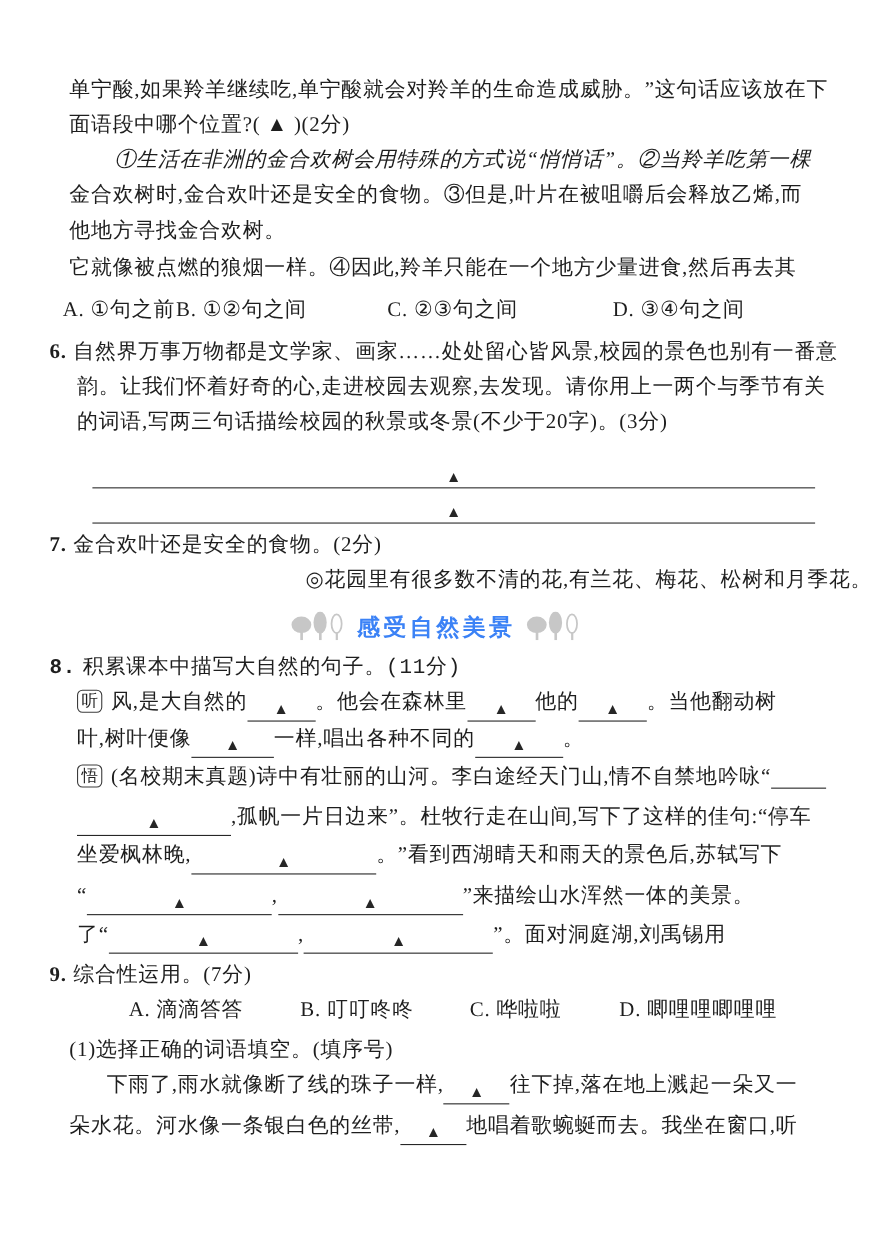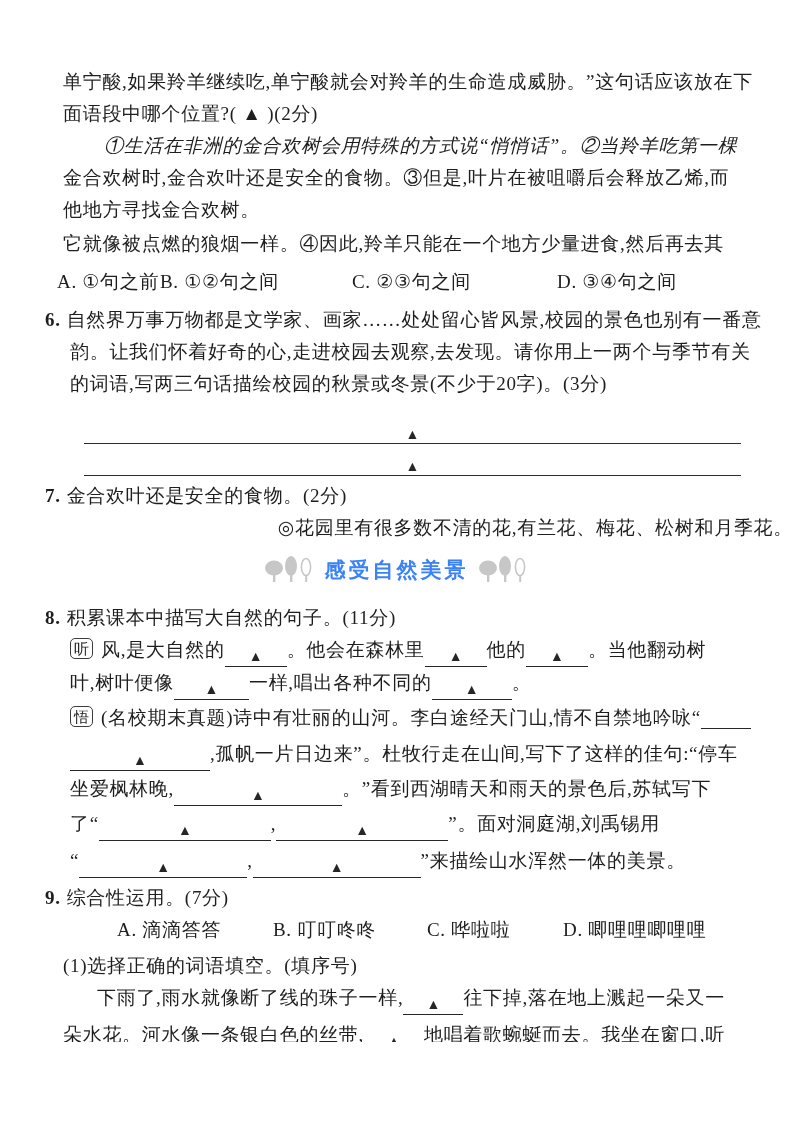--- a/index.html
+++ b/index.html
@@ -20,21 +20,21 @@
   .ml63 { margin-left: 63px; }
   .ml66 { margin-left: 70px; }
   .ml80 { margin-left: 104px; text-align: right; }
   .ml97 { margin-left: 97px; }
   .indent { margin-left: 104px; font-style: italic; }
   .item { margin-left: 45px; }
   .mt2 { margin-top: 2px; }
   .mt4 { margin-top: 4px; }
   .mt6 { margin-top: 6px; }
   .mt12 { margin-top: 12px; }
-  .mt14 { margin-top: 14px; }
+  .mt14 { margin-top: 3px; font-family: Liberation Mono, monospace; }
   .qnum { font-weight: bold; margin-right: 6px; }
   .opt-row { position: relative; height: 32px; line-height: 32px; white-space: nowrap; }
   .opt { position: absolute; top: 0; }
   
   .blank {
     display: inline-block;
     text-align: center;
     border-bottom: 1.6px solid #262626;
     height: 25px;
     line-height: 25px;
@@ -159,25 +159,25 @@
 
     <div class="ln ml66 mt2">
       <span class="badge">悟</span><span>(名校期末真题)诗中有壮丽的山河。李白途经天门山,情不自禁地吟咏“</span><span class="blank w50"></span>
     </div>
     <div class="ln ml66 mt4">
       <span class="blank w140"><span class="tri">▲</span></span><span>,孤帆一片日边来”。杜牧行走在山间,写下了这样的佳句:“停车</span>
     </div>
     <div class="ln ml66 mt2">
       <span>坐爱枫林晚,</span><span class="blank w170"><span class="tri">▲</span></span><span>。”看到西湖晴天和雨天的景色后,苏轼写下</span>
     </div>
+    <div class="ln ml66 mt4">
+      <span>“</span><span class="blank w170"><span class="tri">▲</span></span><span>,</span><span class="blank w170"><span class="tri">▲</span></span><span>”来描绘山水浑然一体的美景。</span>
+    </div>
     <div class="ln ml66 mt2">
       <span>了“</span><span class="blank w175"><span class="tri">▲</span></span><span>,</span><span class="blank w175"><span class="tri">▲</span></span><span>”。面对洞庭湖,刘禹锡用</span>
-    </div>
-    <div class="ln ml66 mt4">
-      <span>“</span><span class="blank w170"><span class="tri">▲</span></span><span>,</span><span class="blank w170"><span class="tri">▲</span></span><span>”来描绘山水浑然一体的美景。</span>
     </div>
 
     <div class="ln item mt4"><b class="qnum">9.</b><span>综合性运用。(7分)</span></div>
     <div class="opt-row">
       <span class="opt" style="left:117px">A. 滴滴答答</span>
       <span class="opt" style="left:273px">B. 叮叮咚咚</span>
       <span class="opt" style="left:427px">C. 哗啦啦</span>
       <span class="opt" style="left:563px">D. 唧哩哩唧哩哩</span>
     </div>
     <div class="ln ml63 mt4">(1)选择正确的词语填空。(填序号)</div>

